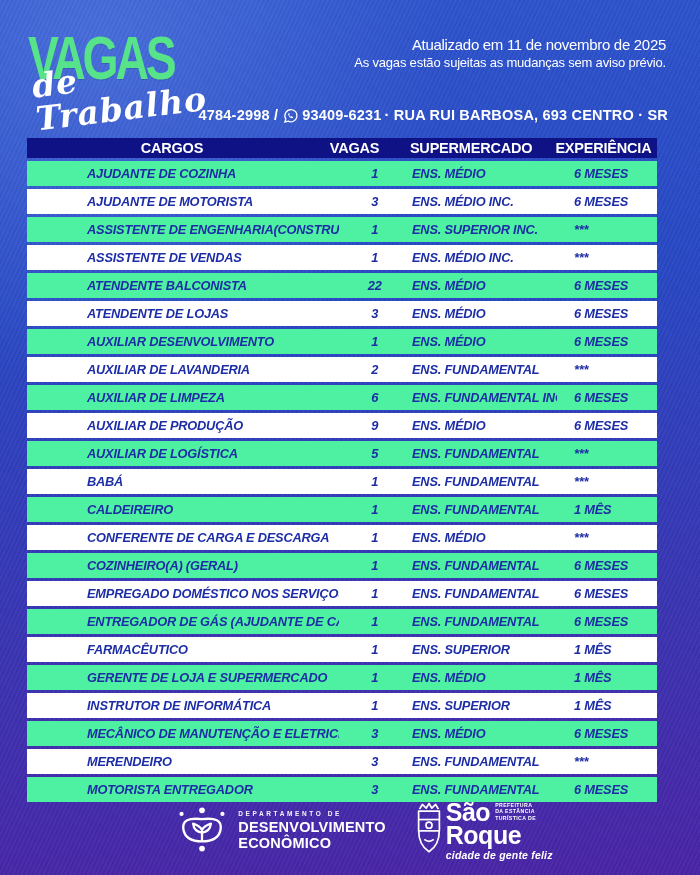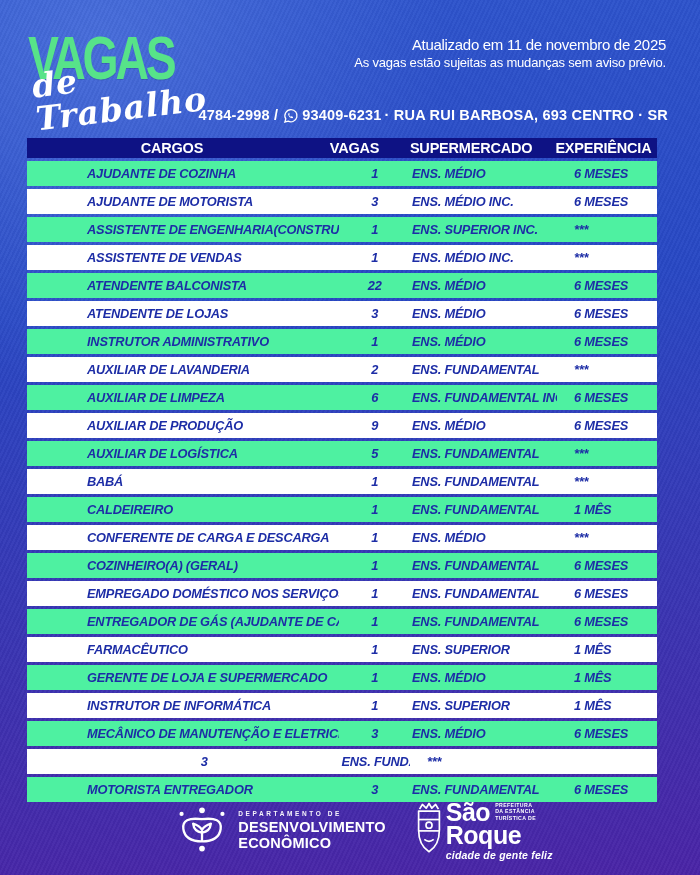--- a/index.html
+++ b/index.html
@@ -160,21 +160,21 @@
       <div class="cell escolaridade">ENS. MÉDIO</div>
       <div class="cell experiencia">6 MESES</div>
     </div>
         <div class="row white">
       <div class="cell cargo">ATENDENTE DE LOJAS</div>
       <div class="cell vagas">3</div>
       <div class="cell escolaridade">ENS. MÉDIO</div>
       <div class="cell experiencia">6 MESES</div>
     </div>
         <div class="row green">
-      <div class="cell cargo">INSTRUTOR ADMINISTRATIVO</div>
+      <div class="cell cargo">AUXILIAR DESENVOLVIMENTO</div>
       <div class="cell vagas">1</div>
       <div class="cell escolaridade">ENS. MÉDIO</div>
       <div class="cell experiencia">6 MESES</div>
     </div>
         <div class="row white">
       <div class="cell cargo">AUXILIAR DE LAVANDERIA</div>
       <div class="cell vagas">2</div>
       <div class="cell escolaridade">ENS. FUNDAMENTAL</div>
       <div class="cell experiencia">***</div>
     </div>
@@ -250,20 +250,21 @@
       <div class="cell escolaridade">ENS. SUPERIOR</div>
       <div class="cell experiencia">1 MÊS</div>
     </div>
         <div class="row green">
       <div class="cell cargo">MECÂNICO DE MANUTENÇÃO E ELETRICISTA</div>
       <div class="cell vagas">3</div>
       <div class="cell escolaridade">ENS. MÉDIO</div>
       <div class="cell experiencia">6 MESES</div>
     </div>
         <div class="row white">
+      <div class="cell cargo">MERENDEIRO</div>
       <div class="cell vagas">3</div>
       <div class="cell escolaridade">ENS. FUNDAMENTAL</div>
       <div class="cell experiencia">***</div>
     </div>
         <div class="row green">
       <div class="cell cargo">MOTORISTA ENTREGADOR</div>
       <div class="cell vagas">3</div>
       <div class="cell escolaridade">ENS. FUNDAMENTAL</div>
       <div class="cell experiencia">6 MESES</div>
     </div>

